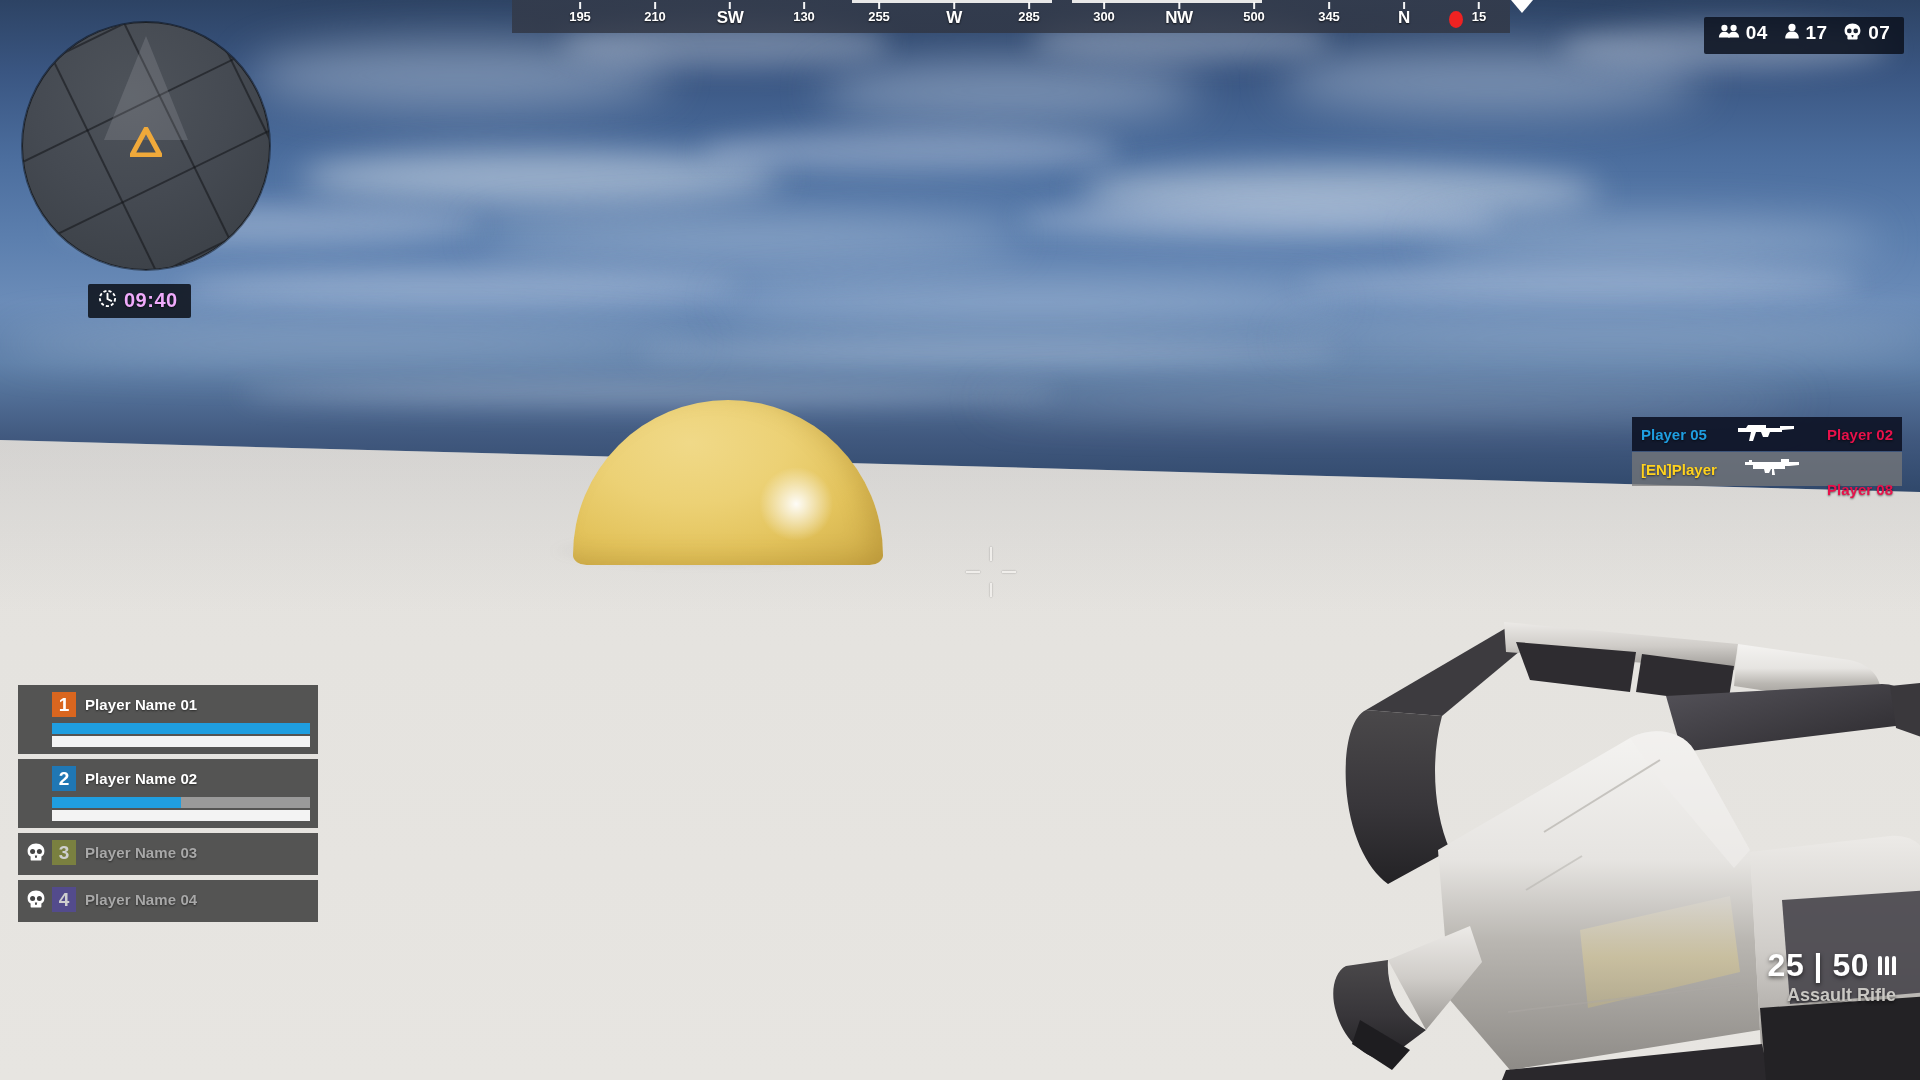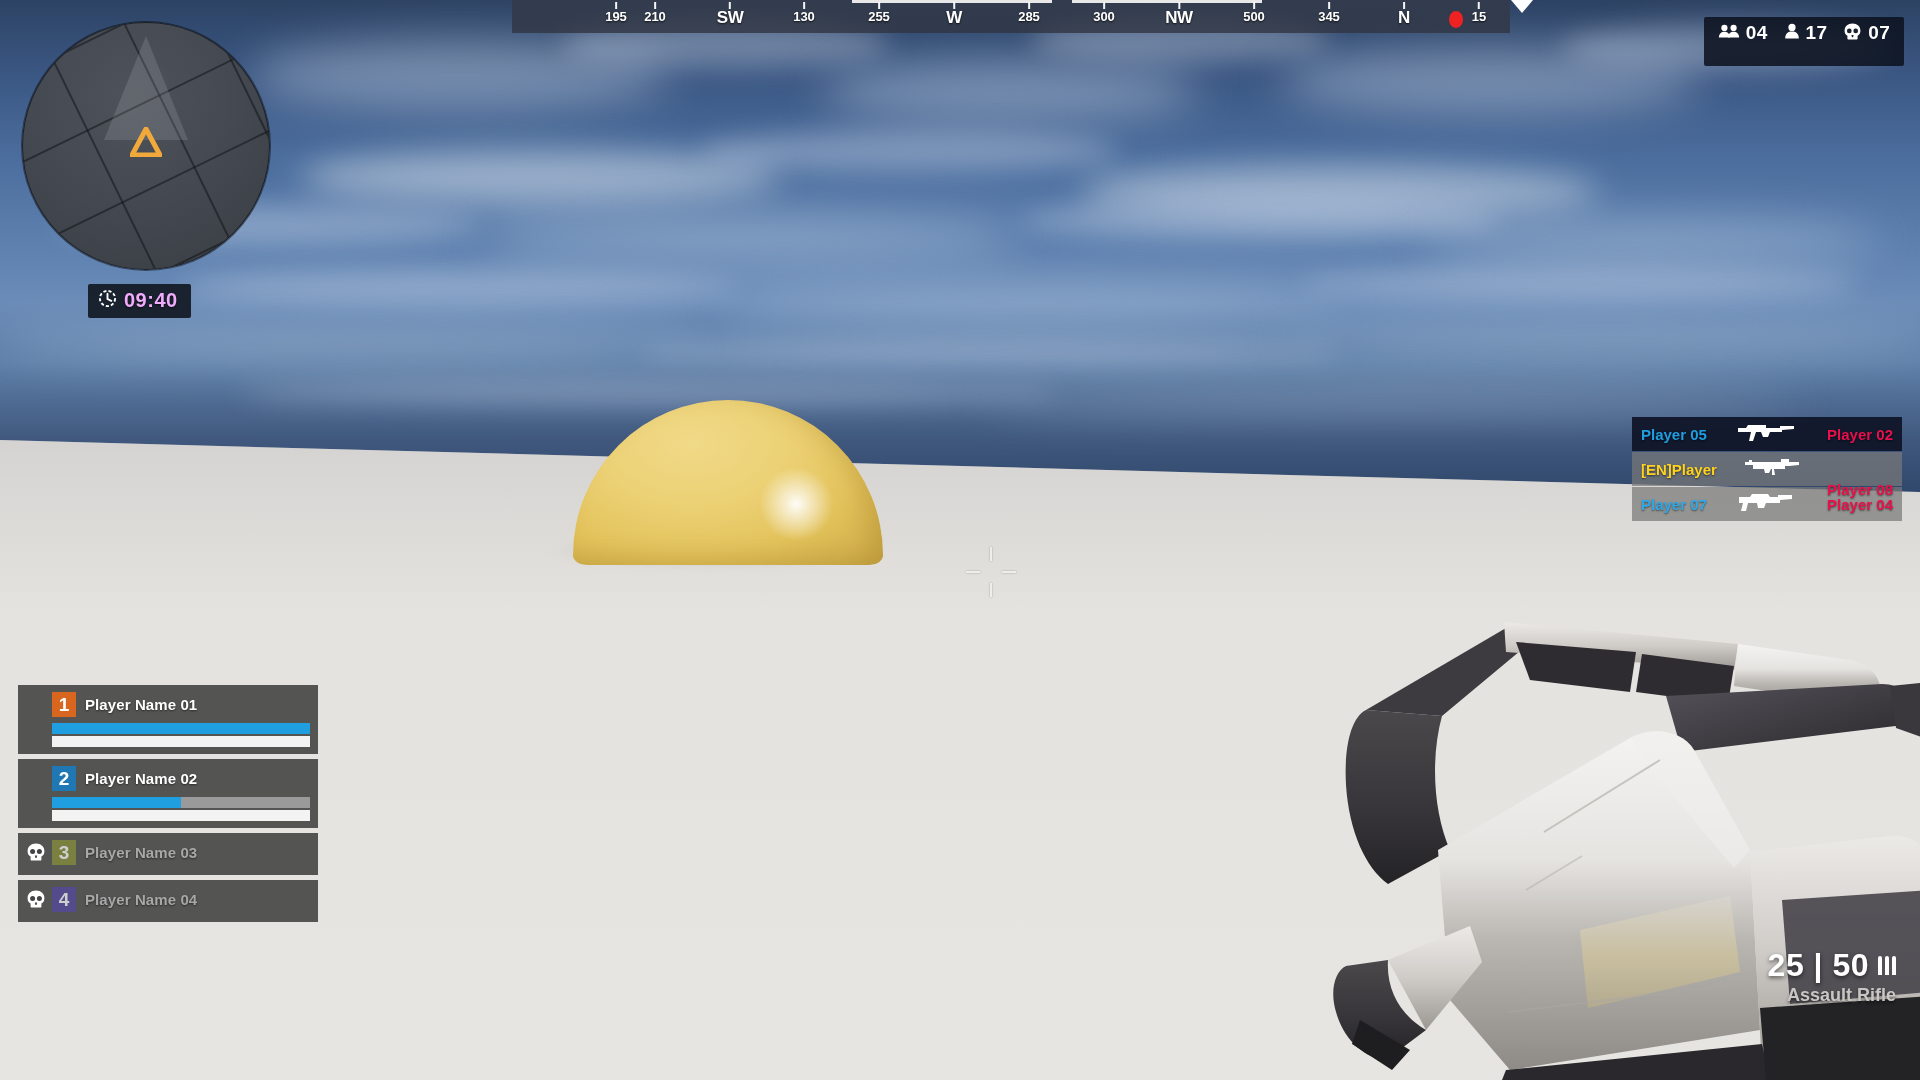--- a/index.html
+++ b/index.html
@@ -148,21 +148,21 @@
   .timer .tlabel {
     color:#f0abfc; font-size:20px; font-weight:700; letter-spacing:.5px;
     text-shadow:0 1px 2px rgba(0,0,0,.6);
   }
 
   
   .counters {
     position:absolute; right:16px; top:17px;
     display:flex; align-items:center; gap:16px;
     background: rgba(12,18,30,0.86);
-    padding:5px 14px 22px 14px; border-radius:2px;
+    padding:5px 14px 10px 14px; border-radius:2px;
   }
   .counter { display:flex; align-items:center; gap:6px; }
   .counter .cnum {
     color:#fff; font-size:19px; font-weight:700; letter-spacing:.3px;
   }
 
   
   .killfeed { position:absolute; right:18px; top:417px; width:270px; }
   .kf-row {
     display:flex; align-items:center; justify-content:space-between;
@@ -331,21 +331,21 @@
         <path d="M196,290 L252,256" stroke="#b5b2ad" stroke-width="2" fill="none" opacity=".55"></path>
         <path d="M178,412 L416,384" stroke="#aba8a3" stroke-width="2" fill="none" opacity=".5"></path>
       </svg>
     </div>
   </div>
 
   <div class="compass">
     <div class="compass-topbar"></div>
     <div class="compass-topbar2"></div>
     <div class="compass-ticks" id="compass-ticks">
-        <div class="ctick" style="left: 68px; margin-left: 36px;">
+        <div class="ctick" style="left: 68px;">
           <div class="bar"></div>
           <div class="lab">195</div>
         </div>
         <div class="ctick" style="left: 143px;">
           <div class="bar"></div>
           <div class="lab">210</div>
         </div>
         <div class="ctick cardinal" style="left: 218px;">
           <div class="bar"></div>
           <div class="lab">SW</div>
@@ -466,27 +466,20 @@
           </svg></span>
         <span class="kf-victim" style="color: rgb(232, 17, 75);">Player 02</span>
       </div>
       <div class="kf-row grey">
         <span class="kf-name" style="color: rgb(255, 210, 30);">[EN]Player</span>
         <span class="kf-weapon"><svg width="62" height="22" viewBox="0 0 62 22">
             <path d="M16,6 L40,6 L40,3 L48,3 L48,6 L58,6 L58,9 L48,10 L44,10 L44,13 L30,13 L28,17 L24,17 L23,13 L12,13 L12,9 L4,9 L4,6 L8,6 L8,4 L11,4 L11,6 Z M33,13 L34,19 L31,19 L31,13 Z" fill="#fff"></path>
           </svg></span>
         <span class="kf-victim" style="color: rgb(232, 17, 75); margin-top: 40px;">Player 08</span>
       </div>
-      <div class="kf-row grey">
-        <span class="kf-name" style="color: rgb(47, 168, 232);">Player 07</span>
-        <span class="kf-weapon"><svg width="62" height="22" viewBox="0 0 62 22">
-            <path d="M6,6 L14,6 L16,3 L32,3 L34,6 L42,6 L42,4 L56,4 L56,8 L44,9 L44,12 L30,12 L28,17 L22,17 L21,12 L12,12 L10,20 L5,20 L7,12 L3,12 L3,6 Z" fill="#fff"></path>
-          </svg></span>
-        <span class="kf-victim" style="color: rgb(232, 17, 75);">Player 04</span>
-      </div>
     </div>
 
   <div class="team" id="team-panel">
       <div class="tm-row alive">
         <div class="tm-head">
           <div class="tm-badge" style="background: rgb(217, 102, 31);">1</div>
           <div class="tm-name">Player Name 01</div>
         </div>
         <div class="tm-bars">
           <div class="tm-bar-bg">

